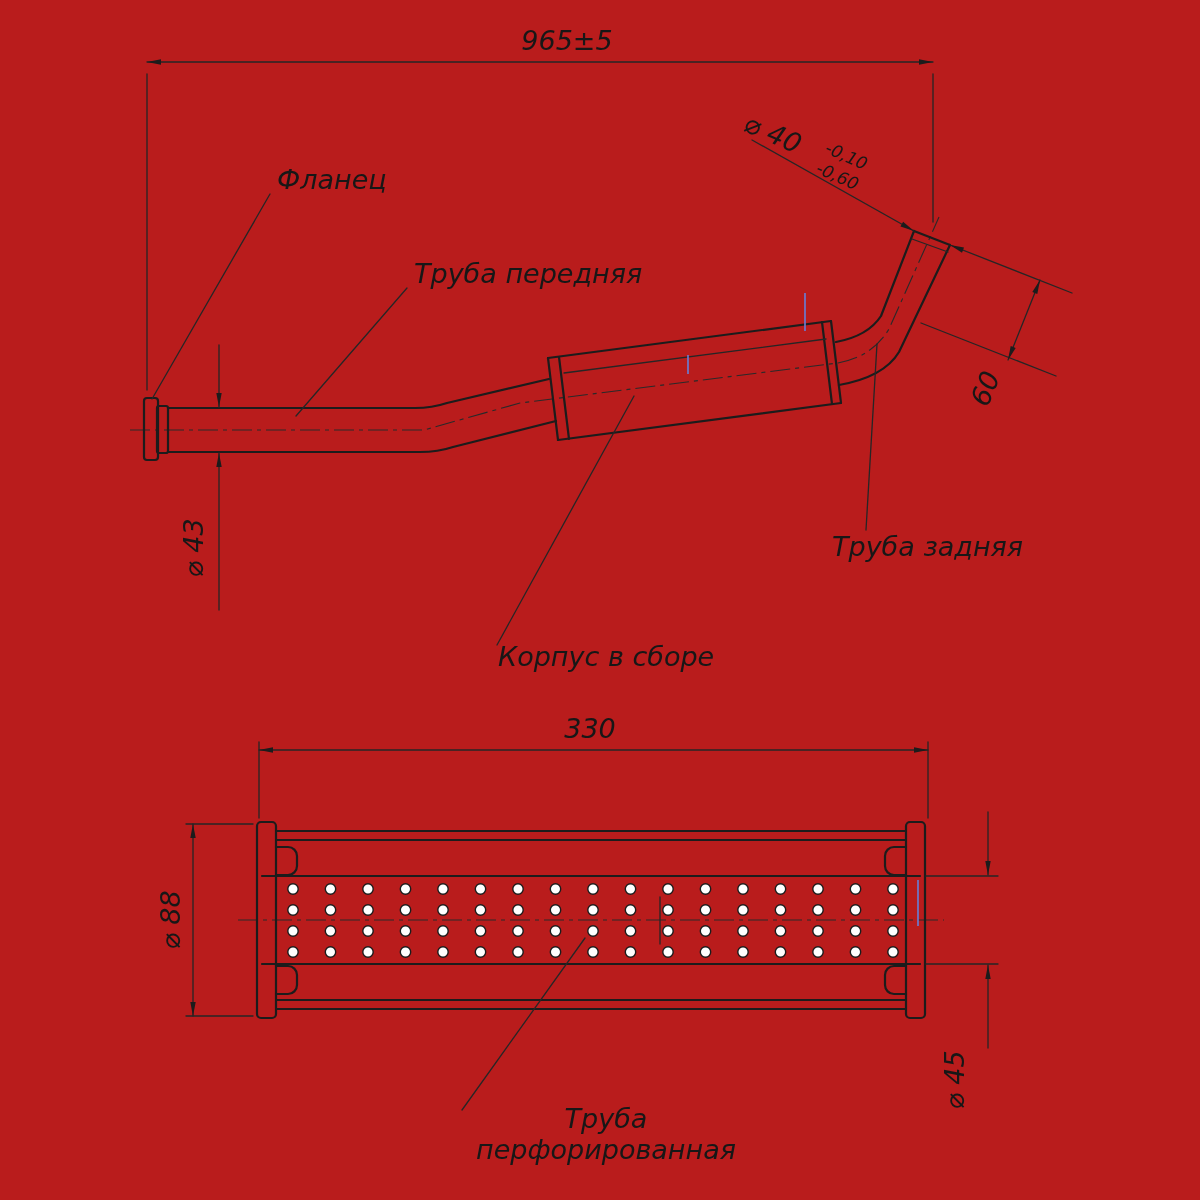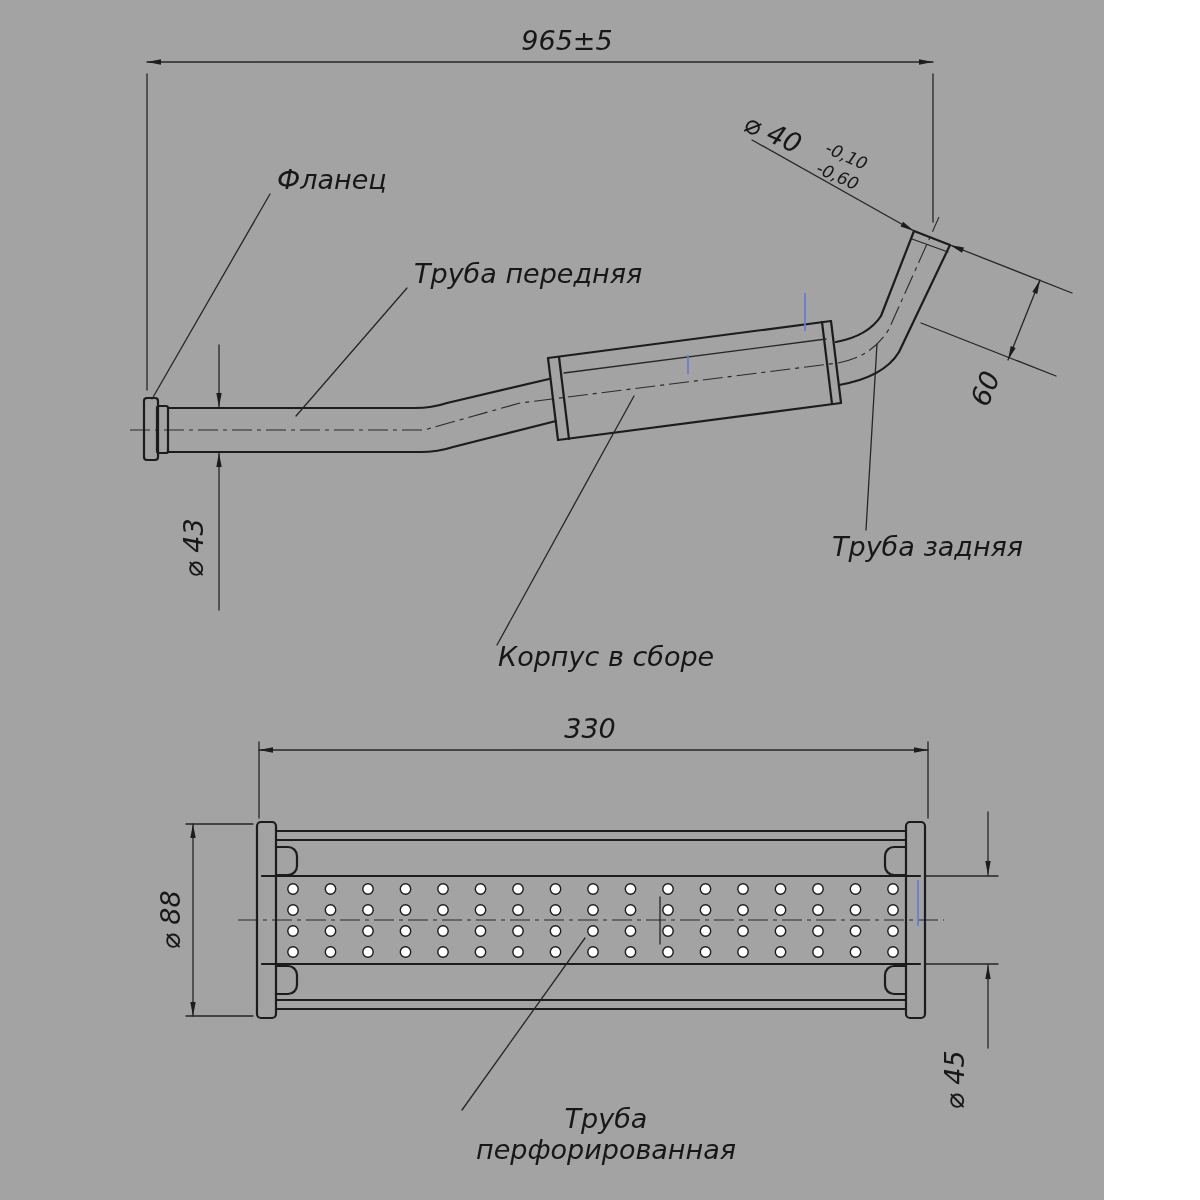--- a/index.html
+++ b/index.html
@@ -1,16 +1,16 @@
 <!DOCTYPE html>
 <html><head>
 <meta charset="utf-8">
 <style>
   html,body { margin:0; padding:0; background:#ffffff; }
-  #canvas { position:relative; width:1104px; height:1200px; background:#a3a3a3; overflow:hidden; }
+  #canvas { position:relative; width:1200px; height:1200px; background:#b91c1c; overflow:hidden; }
   svg { display:block; }
   .outline  { fill:none; stroke:#1c1c1c; stroke-width:2.2; stroke-linecap:round; stroke-linejoin:round; }
   .thin     { fill:none; stroke:#262626; stroke-width:1.3; stroke-linecap:round; }
   .cl       { fill:none; stroke:#2a2a2a; stroke-width:1.1; stroke-dasharray:20 5 4 5; }
   .tick     { stroke:#6b79cf; stroke-width:1.7; }
   .hole circle { fill:#ffffff; stroke:#1c1c1c; stroke-width:1.4; }
   text { font-family:"DejaVu Sans", sans-serif; font-style:italic; font-size:27px; fill:#171717; }
   .tol { font-size:17px; }
   .arrow-end   { marker-end:url(#arr); }
   .arrow-start { marker-start:url(#arr); }

